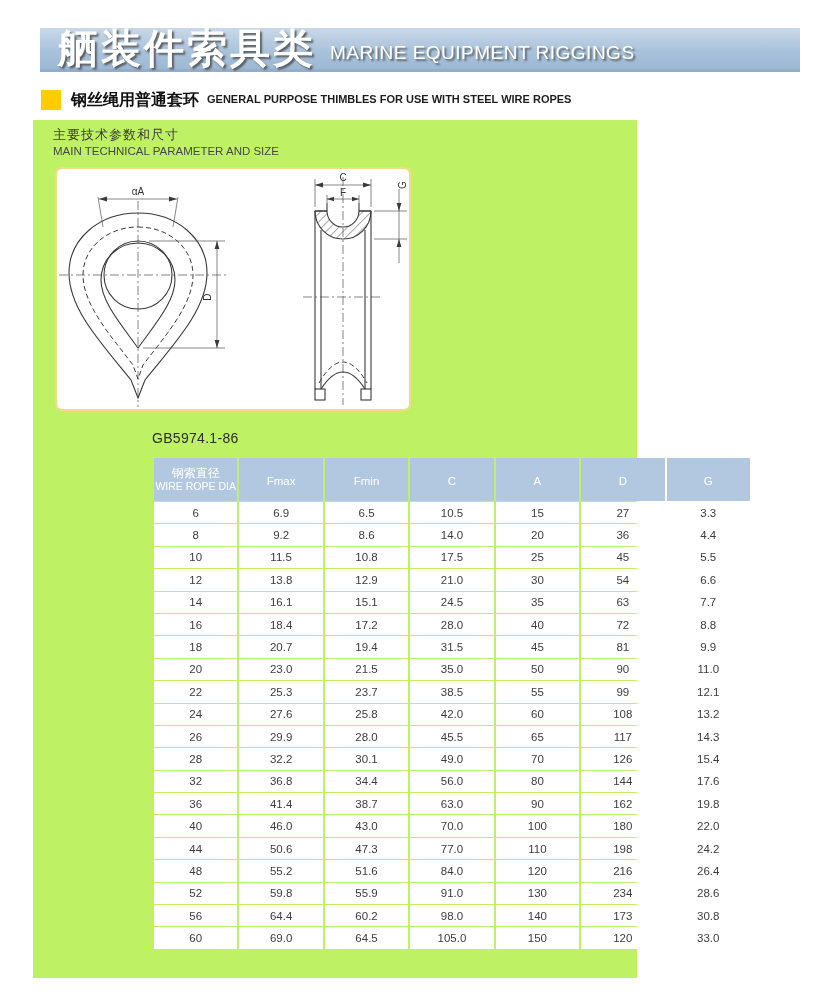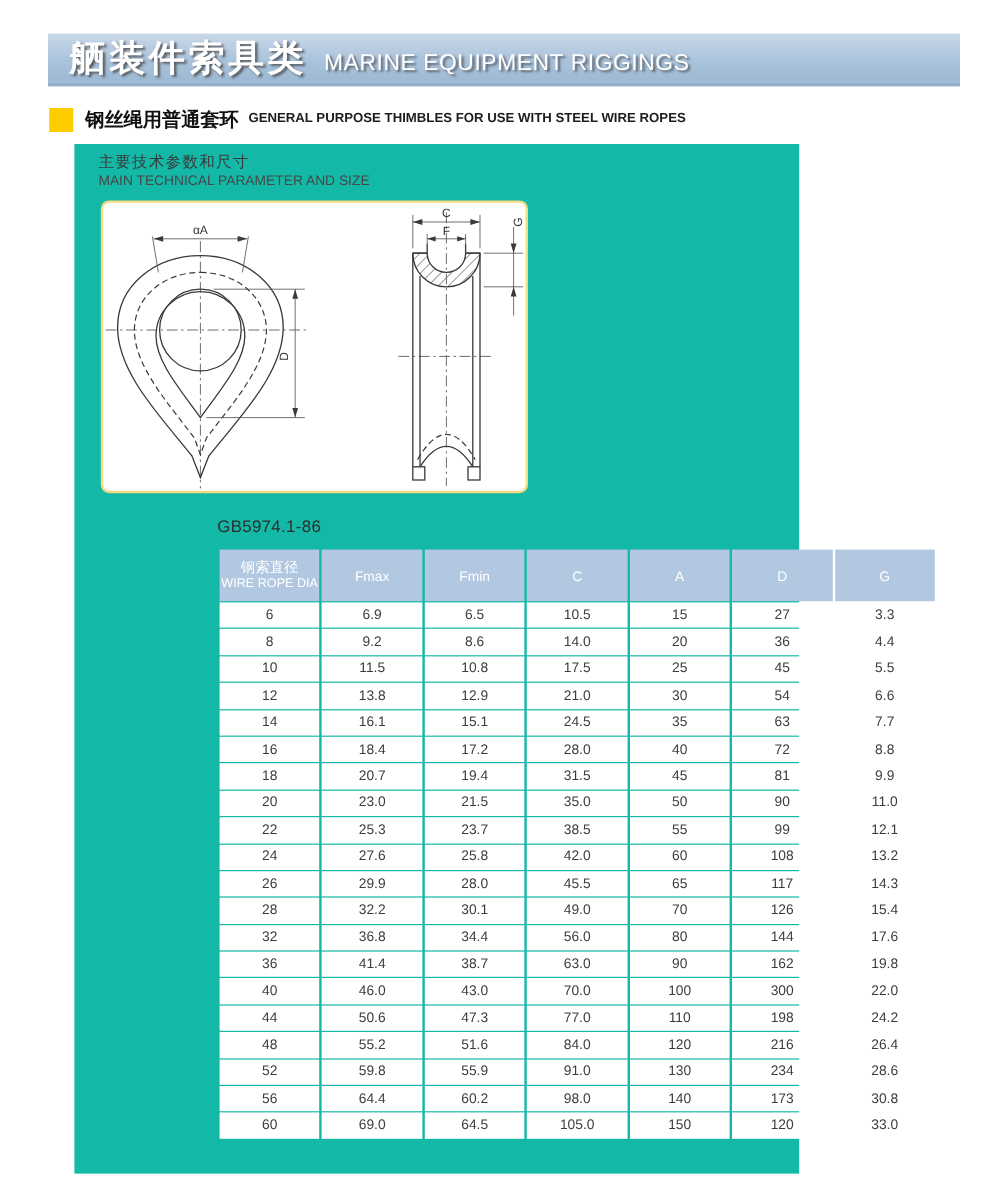--- a/index.html
+++ b/index.html
@@ -9,37 +9,37 @@
     -webkit-font-smoothing:antialiased;overflow:hidden;
   }
   
   .band{
     position:absolute;left:40px;top:28px;width:760px;height:44px;
     background:linear-gradient(180deg,#c9d8e8 0%,#aac3dc 55%,#9db8d3 100%);
     border-bottom:3px solid #92aecb;
     display:flex;align-items:center;box-sizing:border-box;
   }
   .band-zh{
-    font-size:30px;font-weight:bold;color:#ffffff;margin-left:18px;
+    font-size:40px;font-weight:bold;color:#ffffff;margin-left:18px;
     letter-spacing:3px;text-shadow:2px 2px 2px rgba(70,70,70,.8);white-space:nowrap;
   }
   .band-en{
     font-size:19px;font-weight:normal;color:#ffffff;margin-left:14px;
     letter-spacing:.5px;text-shadow:2px 2px 2px rgba(70,70,70,.8);
     padding-top:8px;white-space:nowrap;
   }
   
   .subtitle{position:absolute;left:41px;top:90px;display:flex;}
   .yellow-square{width:20px;height:20px;background:#ffcc00;flex:0 0 auto;}
   .sub-zh{font-size:16px;font-weight:bold;color:#101010;margin-left:10px;white-space:nowrap;}
   .sub-en{font-size:11px;font-weight:bold;color:#1d1d1d;margin-left:8px;padding-top:3px;white-space:nowrap;}
   
   .sheet{
-    position:absolute;left:62px;top:120px;width:604px;height:858px;
-    background:#14b8a6;
+    position:absolute;left:33px;top:120px;width:604px;height:858px;
+    background:#bef264;
   }
   .params{position:absolute;left:20px;top:7px;line-height:1.25;}
   .params-zh{font-size:13px;color:#3a3a3a;letter-spacing:1px;}
   .params-en{font-size:11.5px;color:#474747;margin-top:1px;}
   
   .diagram-box{
     position:absolute;left:22px;top:47px;width:352px;height:240px;
     background:#ffffff;border:2px solid #f3da85;border-radius:7px;box-sizing:content-box;
   }
   .diagram-box svg{display:block;}
@@ -319,21 +319,21 @@
             <td>90</td>
             <td>162</td>
             <td>19.8</td>
           </tr>
           <tr>
             <td>40</td>
             <td>46.0</td>
             <td>43.0</td>
             <td>70.0</td>
             <td>100</td>
-            <td>300</td>
+            <td>180</td>
             <td>22.0</td>
           </tr>
           <tr>
             <td>44</td>
             <td>50.6</td>
             <td>47.3</td>
             <td>77.0</td>
             <td>110</td>
             <td>198</td>
             <td>24.2</td>

